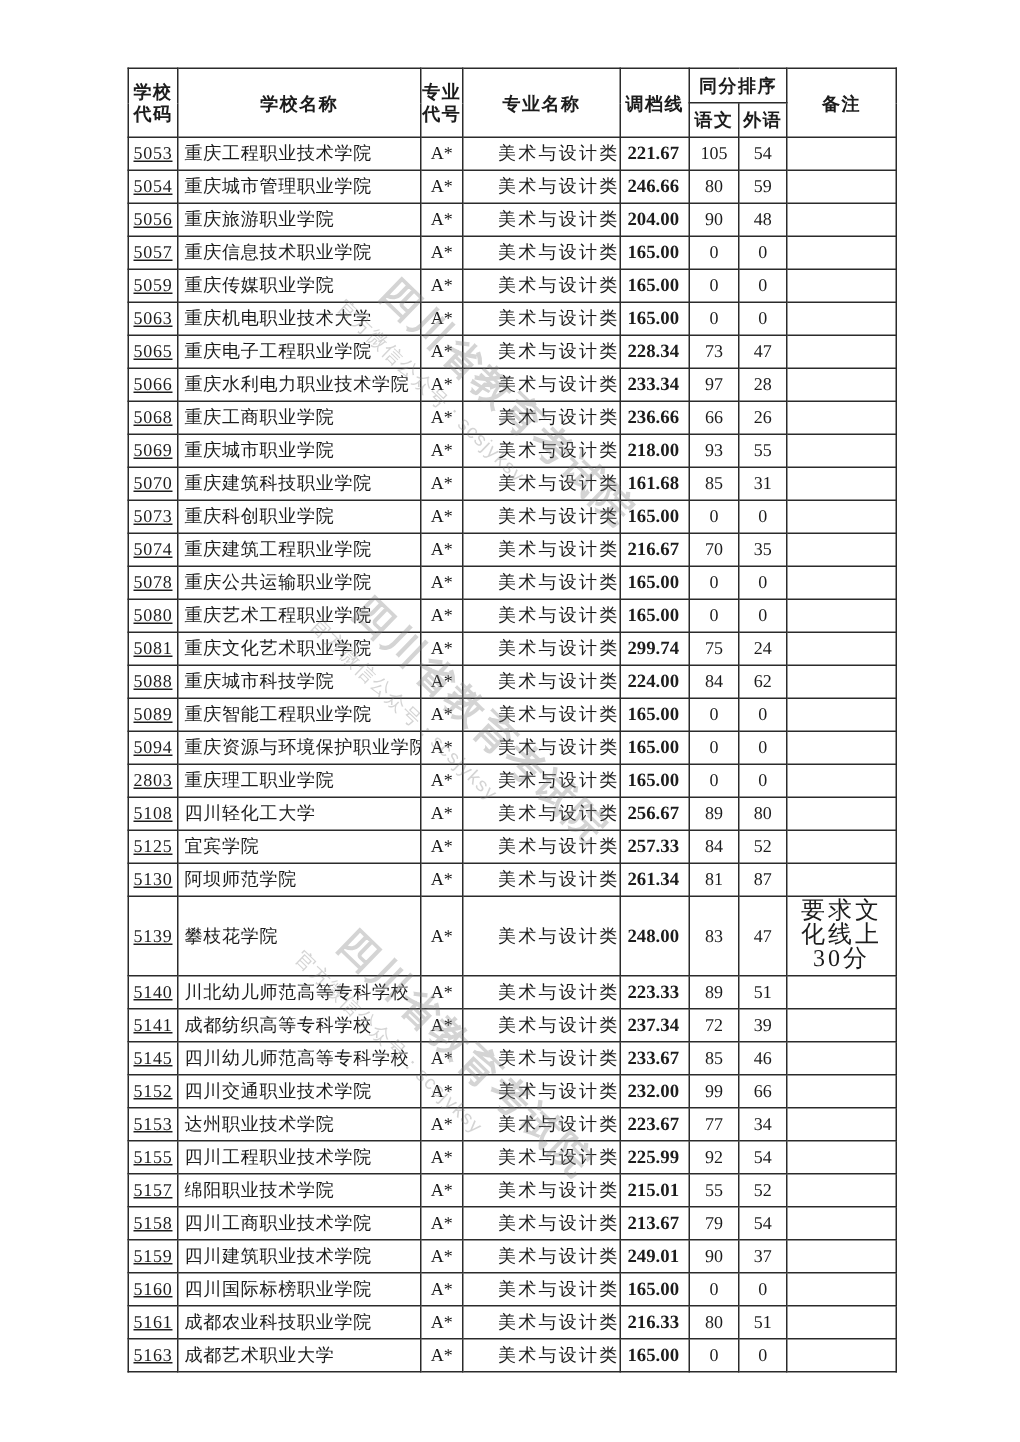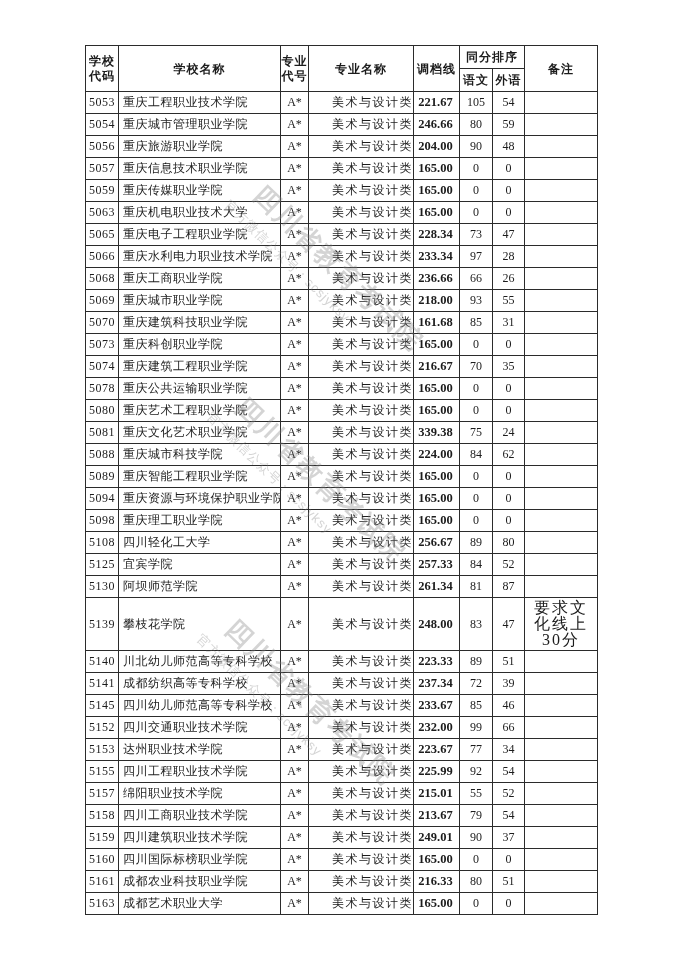--- a/index.html
+++ b/index.html
@@ -42,21 +42,21 @@
   }
   .score-table thead th {
     font-weight: bold;
     font-size: 12px;
     height: 23px;
     line-height: 14px;
     letter-spacing: 1px;
   }
   .score-table thead th.two-line { line-height: 15px; padding: 2px 0; }
   .score-table tbody td { height: 22px; }
-  td.cell-code  { letter-spacing: 0.5px; }
+  td.cell-code  { letter-spacing: 0.5px; text-decoration: underline; }
   td.cell-name  {
     text-align: left;
     padding-left: 4px;
     letter-spacing: 0.5px;
     margin-top: 40px;
   }
   td.cell-major {
     text-align: right;
     padding-left: 5px;
     letter-spacing: 1.5px;
@@ -285,21 +285,21 @@
       <td class="cell-cutoff">165.00</td>
       <td class="cell-chn">0</td>
       <td class="cell-fl">0</td>
       <td class="cell-note"></td>
     </tr>
         <tr>
       <td class="cell-code">5081</td>
       <td class="cell-name">重庆文化艺术职业学院</td>
       <td class="cell-mcode">A*</td>
       <td class="cell-major">美术与设计类</td>
-      <td class="cell-cutoff">339.38</td>
+      <td class="cell-cutoff">299.74</td>
       <td class="cell-chn">75</td>
       <td class="cell-fl">24</td>
       <td class="cell-note"></td>
     </tr>
         <tr>
       <td class="cell-code">5088</td>
       <td class="cell-name">重庆城市科技学院</td>
       <td class="cell-mcode">A*</td>
       <td class="cell-major">美术与设计类</td>
       <td class="cell-cutoff">224.00</td>
@@ -321,21 +321,21 @@
       <td class="cell-code">5094</td>
       <td class="cell-name">重庆资源与环境保护职业学院</td>
       <td class="cell-mcode">A*</td>
       <td class="cell-major">美术与设计类</td>
       <td class="cell-cutoff">165.00</td>
       <td class="cell-chn">0</td>
       <td class="cell-fl">0</td>
       <td class="cell-note"></td>
     </tr>
         <tr>
-      <td class="cell-code">5098</td>
+      <td class="cell-code">2803</td>
       <td class="cell-name">重庆理工职业学院</td>
       <td class="cell-mcode">A*</td>
       <td class="cell-major">美术与设计类</td>
       <td class="cell-cutoff">165.00</td>
       <td class="cell-chn">0</td>
       <td class="cell-fl">0</td>
       <td class="cell-note"></td>
     </tr>
         <tr>
       <td class="cell-code">5108</td>

